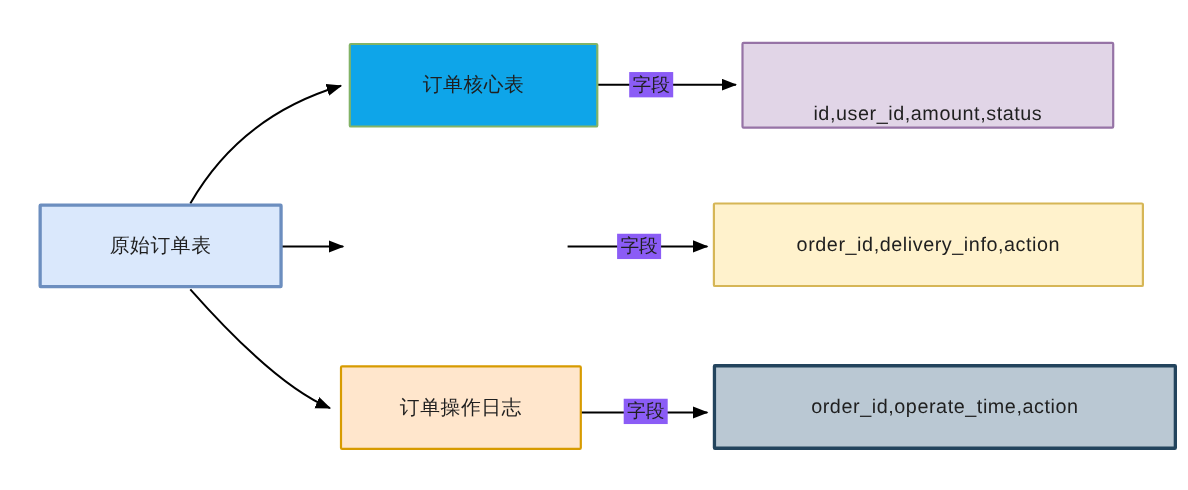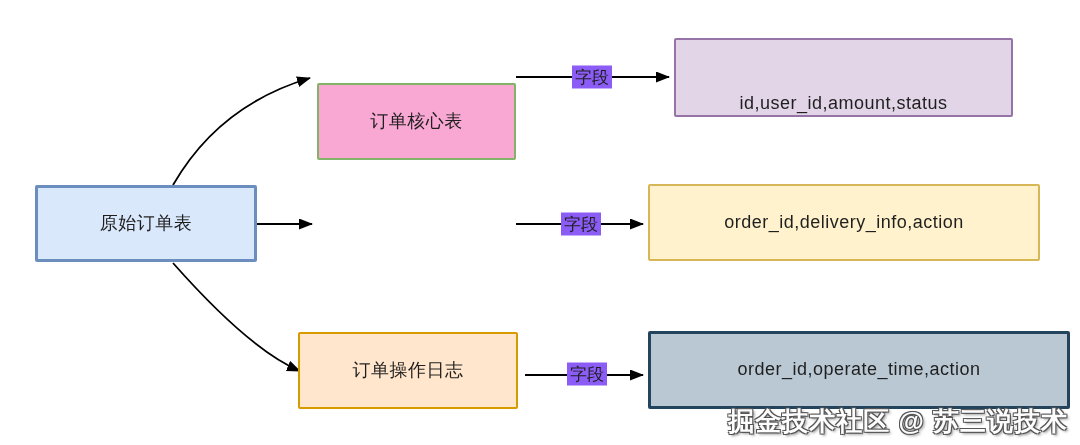--- a/index.html
+++ b/index.html
@@ -81,36 +81,35 @@
     <path d="M 173 263 Q 250 350 300 371" fill="none" stroke="#000000" stroke-width="1.8" marker-end="url(#arrow)"></path>
     <path d="M 516 77 L 669 77" fill="none" stroke="#000000" stroke-width="1.8" marker-end="url(#arrow)"></path>
     <path d="M 516 224 L 643 224" fill="none" stroke="#000000" stroke-width="1.8" marker-end="url(#arrow)"></path>
     <path d="M 525 375 L 643 375" fill="none" stroke="#000000" stroke-width="1.8" marker-end="url(#arrow)"></path>
   </svg>
 
   <div class="node thick" style="left: 35px; top: 185px; width: 222px; height: 77px; background: rgb(218, 232, 252); border-color: rgb(108, 142, 191);">
     <span class="node-label">原始订单表</span>
   </div>
 
-  <div class="node" style="left: 317px; top: 39px; width: 199px; height: 77px; background: #f9a8d4; border-color: rgb(130, 179, 102); margin-top: 44px;">
+  <div class="node" style="left: 317px; top: 39px; width: 227px; height: 77px; background: #0ea5e9; border-color: rgb(130, 179, 102);">
     <span class="node-label">订单核心表</span>
   </div>
   <div class="node" style="left: 674px; top: 38px; width: 339px; height: 79px; background: rgb(225, 213, 231); border-color: rgb(150, 115, 166); align-items: flex-end;">
     <span class="node-label">id,user_id,amount,status</span>
   </div>
   <span class="edge-label" style="left:592px; top:77px;">字段</span>
 
   <div class="node" style="left: 648px; top: 184px; width: 392px; height: 77px; background: rgb(255, 242, 204); border-color: rgb(214, 182, 86);">
     <span class="node-label">order_id,delivery_info,action</span>
   </div>
   <span class="edge-label" style="left:581px; top:224px;">字段</span>
 
-  <div class="node" style="left: 298px; top: 332px; width: 220px; height: 77px; background: rgb(255, 230, 204); border-color: rgb(215, 155, 0);">
+  <div class="node" style="left: 309px; top: 332px; width: 220px; height: 77px; background: rgb(255, 230, 204); border-color: rgb(215, 155, 0);">
     <span class="node-label">订单操作日志</span>
   </div>
   <div class="node thick" style="left: 648px; top: 331px; width: 422px; height: 78px; background: rgb(186, 200, 211); border-color: rgb(35, 68, 93);">
     <span class="node-label">order_id,operate_time,action</span>
   </div>
   <span class="edge-label" style="left:587px; top:374px;">字段</span>
 
-  <div class="watermark">掘金技术社区 @ 苏三说技术</div>
 
 </div>
 
 </body></html>

